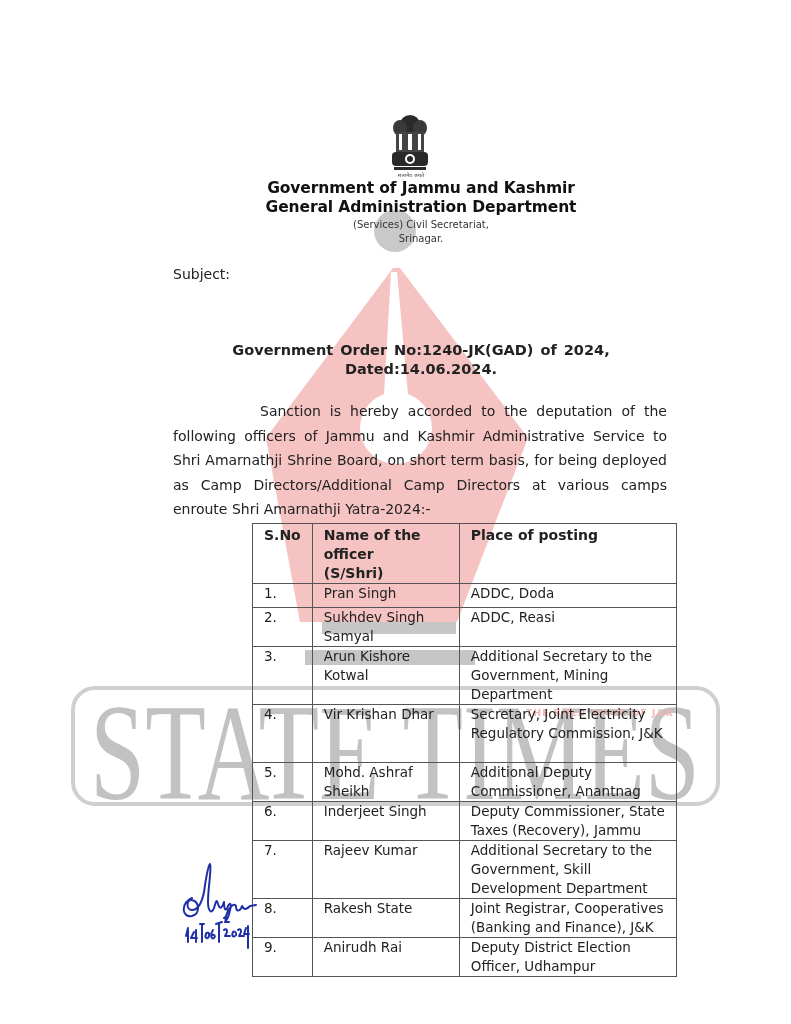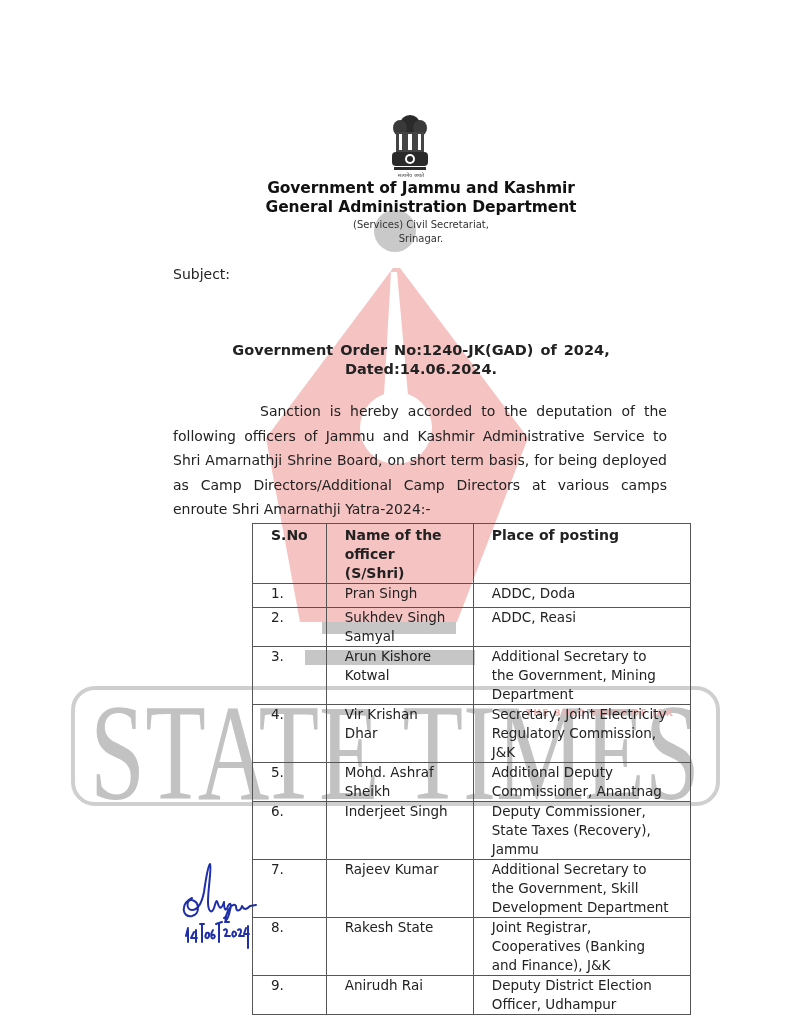--- a/index.html
+++ b/index.html
@@ -27,21 +27,21 @@
   .order1, .order2 { position: absolute; left: 0; width: 842px; text-align: center; font-weight: bold;
                      font-size: 14.5px; color: #222; }
   .order1 { top: 316px; word-spacing: 2px; }
   .order2 { top: 335px; }
 
   .para { position: absolute; left: 173px; top: 373px; width: 494px; font-size: 14px; line-height: 24.5px;
           text-align: justify; color: #222; text-indent: 87px; }
 
   table.officers { position: absolute; left: 252px; top: 497px; border-collapse: collapse; font-size: 13.5px;
                    color: #222; table-layout: fixed; }
-  table.officers td, table.officers th { border: 1px solid #555; padding: 0 18px; vertical-align: top;
+  table.officers td, table.officers th { border: 1px solid #555; padding: 0 11px; vertical-align: top;
                    line-height: 19px; text-align: left; }
   table.officers th { font-weight: bold; font-size: 14px; padding-top: 2px; }
   col.c1 { width: 50px; } col.c2 { width: 147px; } col.c3 { width: 217px; }
 
   .sig { position: absolute; left: 178px; top: 832px; width: 92px; height: 92px; }
 </style>
 </head>
 <body>
 
 <svg class="wm" viewBox="0 0 791 1024" xmlns="http://www.w3.org/2000/svg">

